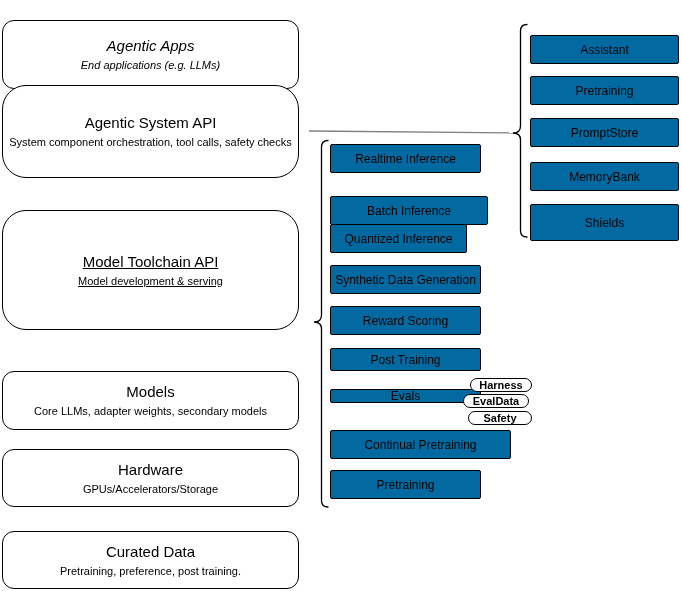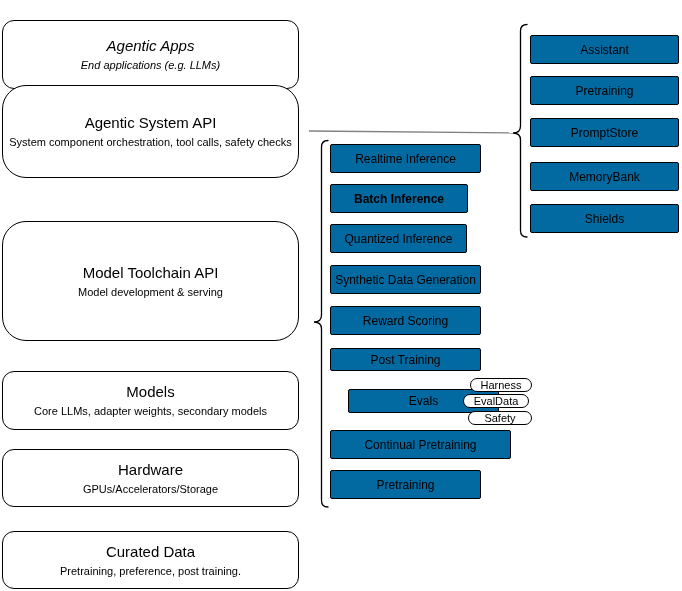--- a/index.html
+++ b/index.html
@@ -36,20 +36,21 @@
   }
   .pill{
     position:absolute;
     box-sizing:border-box;
     border:1.3px solid #000;
     border-radius:999px;
     background:#fff;
     display:flex;align-items:center;justify-content:center;
     font-size:11px;line-height:12px;
     z-index:3;
+    font-weight:bold;
   }
   .r12{border-radius:12px;}
   .r24{border-radius:24px;}
   #wires{position:absolute;left:0;top:0;z-index:1;}
 </style>
 </head>
 <body>
 
 <div id="canvas">
 
@@ -63,50 +64,50 @@
   </svg>
 
   <div class="bigbox r12" style="top:20px;height:69px;font-style:italic;">
     <div class="title">Agentic Apps</div>
     <div class="subtitle">End applications (e.g. LLMs)</div>
   </div>
   <div class="bigbox r24" style="top:85px;height:93px;">
     <div class="title">Agentic System API</div>
     <div class="subtitle">System component orchestration, tool calls, safety checks</div>
   </div>
-  <div class="bigbox r24" style="top:221px;height:120px;">
+  <div class="bigbox r24" style="top:210px;height:120px;text-decoration:underline;">
     <div class="title">Model Toolchain API</div>
     <div class="subtitle">Model development &amp; serving</div>
   </div>
   <div class="bigbox r12" style="top:371px;height:59px;">
     <div class="title">Models</div>
     <div class="subtitle">Core LLMs, adapter weights, secondary models</div>
   </div>
   <div class="bigbox r12" style="top:449px;height:58px;">
     <div class="title">Hardware</div>
     <div class="subtitle">GPUs/Accelerators/Storage</div>
   </div>
   <div class="bigbox r12" style="top:531px;height:58px;">
     <div class="title">Curated Data</div>
     <div class="subtitle">Pretraining, preference, post training.</div>
   </div>
 
   <div class="node" style="left:330px;top:144px;width:151px;height:29px;">Realtime Inference</div>
-  <div class="node" style="left:330px;top:184px;width:138px;height:29px;font-weight:bold;">Batch Inference</div>
+  <div class="node" style="left:330px;top:196px;width:158px;height:29px;">Batch Inference</div>
   <div class="node" style="left:330px;top:224px;width:137px;height:29px;">Quantized Inference</div>
   <div class="node" style="left:330px;top:265px;width:151px;height:29px;">Synthetic Data Generation</div>
   <div class="node" style="left:330px;top:306px;width:151px;height:29px;">Reward Scoring</div>
   <div class="node" style="left:330px;top:348px;width:151px;height:23px;">Post Training</div>
-  <div class="node" style="left:348px;top:389px;width:151px;height:24px;">Evals</div>
+  <div class="node" style="left:330px;top:389px;width:151px;height:14px;">Evals</div>
   <div class="node" style="left:330px;top:430px;width:181px;height:29px;">Continual Pretraining</div>
   <div class="node" style="left:330px;top:470px;width:151px;height:29px;">Pretraining</div>
 
   <div class="pill" style="left:470px;top:378px;width:62px;height:14px;">Harness</div>
   <div class="pill" style="left:463px;top:394px;width:66px;height:14px;">EvalData</div>
   <div class="pill" style="left:468px;top:411px;width:64px;height:14px;">Safety</div>
 
   <div class="node" style="left:530px;top:35px;width:149px;height:29px;">Assistant</div>
   <div class="node" style="left:530px;top:76px;width:149px;height:29px;">Pretraining</div>
   <div class="node" style="left:530px;top:118px;width:149px;height:29px;">PromptStore</div>
   <div class="node" style="left:530px;top:162px;width:149px;height:29px;">MemoryBank</div>
-  <div class="node" style="left:530px;top:204px;width:149px;height:29px;">Shields</div>
+  <div class="node" style="left:530px;top:204px;width:149px;height:37px;">Shields</div>
 
 </div>
 
 </body></html>

